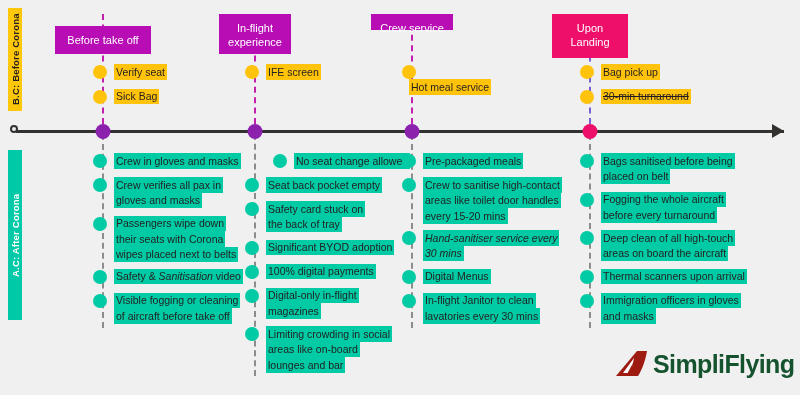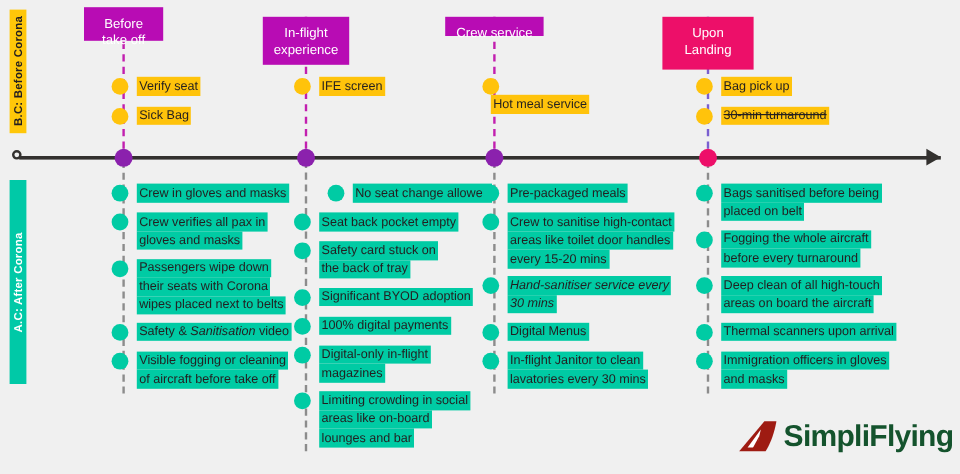--- a/index.html
+++ b/index.html
@@ -160,21 +160,21 @@
   <div class="era-label" id="era-bc">B.C: Before Corona</div>
   <div class="era-label" id="era-ac">A.C: After Corona</div>
 
   <div id="axis-start-dot"></div>
   <div id="axis-line"></div>
   <div id="axis-arrow"></div>
 
   <div id="milestones-layer">
       <div class="ms-connector-top" style="left: 103px; height: 110px;"></div>
       <div class="ms-connector-bot" style="left: 103px; height: 193.5px;"></div>
-      <div class="ms-header" style="left: 103px; top: 6px; width: 66px; height: 28px;">Before take off</div>
+      <div class="ms-header" style="left: 103px; top: 26px; width: 96px; height: 28px;">Before take off</div>
       <div class="ms-node" style="left: 103px;"></div>
       <div class="ms-connector-top" style="left: 255px; height: 110px;"></div>
       <div class="ms-connector-bot" style="left: 255px; height: 241.5px;"></div>
       <div class="ms-header" style="left: 255px; top: 14px; width: 72px; height: 40px;">In-flight
 experience</div>
       <div class="ms-node" style="left: 255px;"></div>
       <div class="ms-connector-top" style="left: 412px; height: 110px;"></div>
       <div class="ms-connector-bot" style="left: 412px; height: 193.5px;"></div>
       <div class="ms-header" style="left: 412px; top: 14px; width: 82px; height: 16px;">Crew service</div>
       <div class="ms-node" style="left: 412px;"></div>

